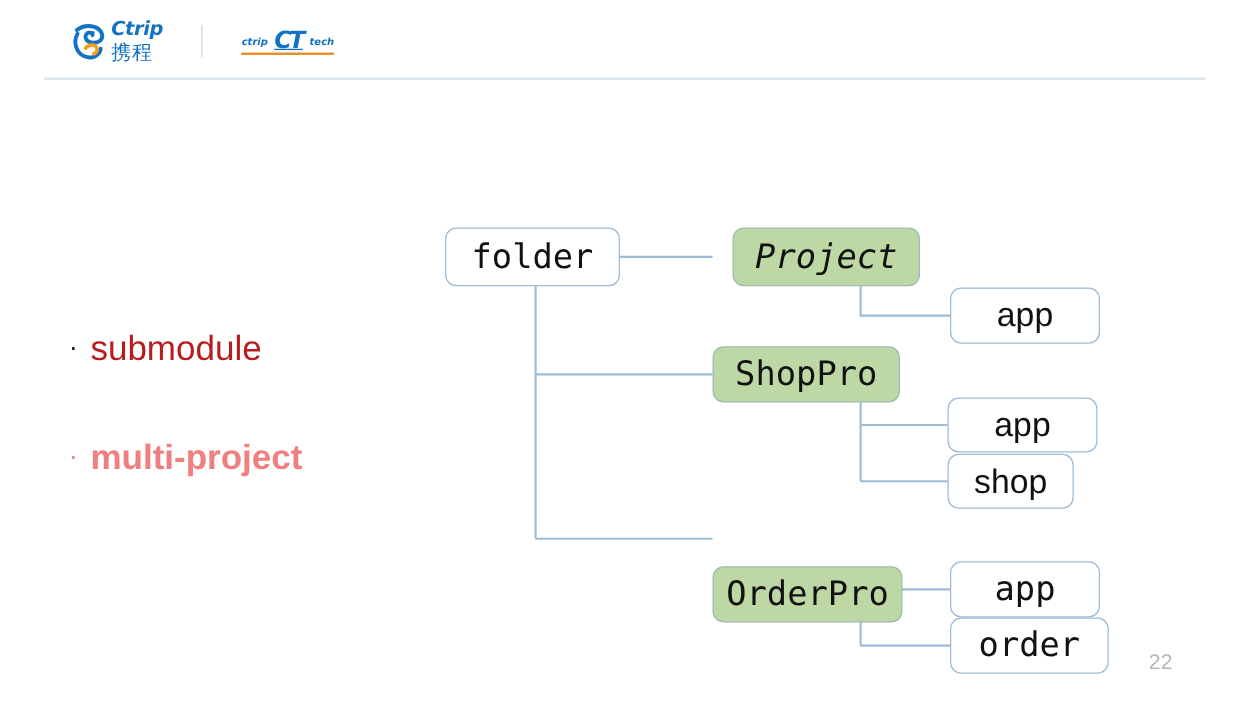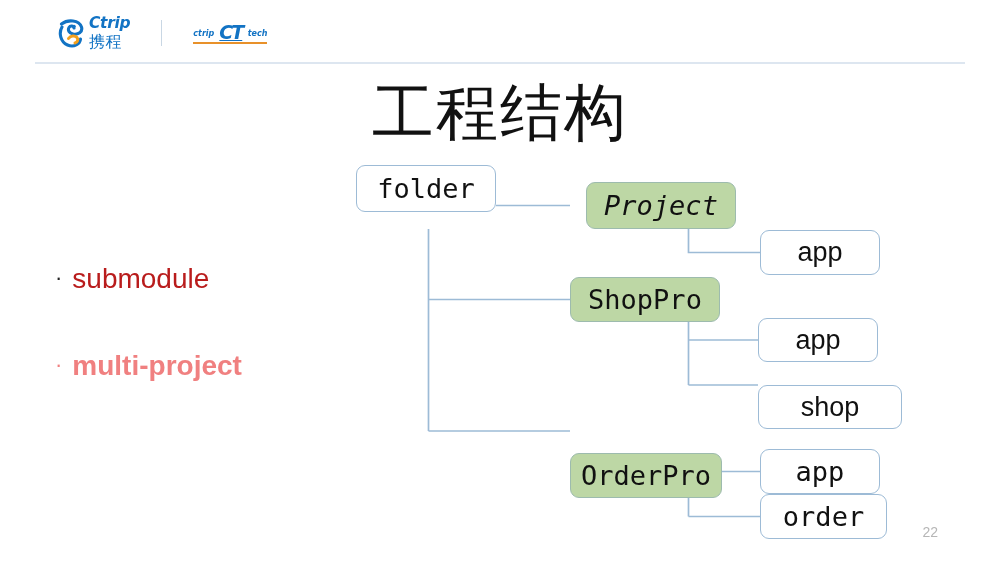--- a/index.html
+++ b/index.html
@@ -198,21 +198,21 @@
     font-family: "Liberation Sans", sans-serif;
     font-size: 27px;
   }
 
   
   #page-number {
     position: absolute;
     right: 62px;
     bottom: 22px;
     font-family: "Liberation Sans", sans-serif;
-    font-size: 14px;
+    font-size: 17px;
     color: #b6b6b6;
   }
 </style>
 </head>
 <body>
 
 <div id="slide">
 
   <div id="header-logos">
 
@@ -237,21 +237,20 @@
       <span class="tl-word tl-ctrip">ctrip</span>
       <span class="tl-ct">CT</span>
       <span class="tl-word tl-tech">tech</span>
       <span class="tech-underline"></span>
     </div>
 
   </div>
 
   <div id="header-rule"></div>
 
-  <div id="slide-title">工程结构</div>
 
   <div id="bullets">
 
     <div class="bullet">
       <span class="bullet-dot">·</span>
       <span class="bullet-text">submodule</span>
     </div>
 
     <div class="bullet accent">
       <span class="bullet-dot">·</span>
@@ -278,31 +277,31 @@
         <path d="M688.5 322 L688.5 385 "></path>
         <path d="M688.5 340 L758 340"></path>
         <path d="M688.5 385 L758 385"></path>
 
         <path d="M688.5 454 L688.5 516.5"></path>
         <path d="M688.5 471.5 L760 471.5"></path>
         <path d="M688.5 516.5 L760 516.5"></path>
       </g>
     </svg>
 
-    <div class="node plain" style="left:356px; top:165px; width:140px; height:47px;">folder</div>
+    <div class="node plain" style="left:356px; top:182px; width:140px; height:47px;">folder</div>
 
     <div class="node green" style="left:586px; top:182px; width:150px; height:47px;font-style:italic;">Project</div>
 
     <div class="node plain sans" style="left:760px; top:230px; width:120px; height:45px;">app</div>
 
     <div class="node green" style="left:570px; top:277px; width:150px; height:45px;">ShopPro</div>
 
     <div class="node plain sans" style="left:758px; top:318px; width:120px; height:44px;">app</div>
 
-    <div class="node plain sans" style="left:758px; top:363px; width:144px; height:44px;margin-top:22px;">shop</div>
+    <div class="node plain sans" style="left:758px; top:363px; width:101px; height:44px;">shop</div>
 
     <div class="node green" style="left:570px; top:409px; width:152px; height:45px;margin-top:44px;">OrderPro</div>
 
     <div class="node plain" style="left:760px; top:449px; width:120px; height:45px;">app</div>
 
     <div class="node plain" style="left:760px; top:494px; width:127px; height:45px;">order</div>
 
   </div>
 
   <div id="page-number">22</div>

